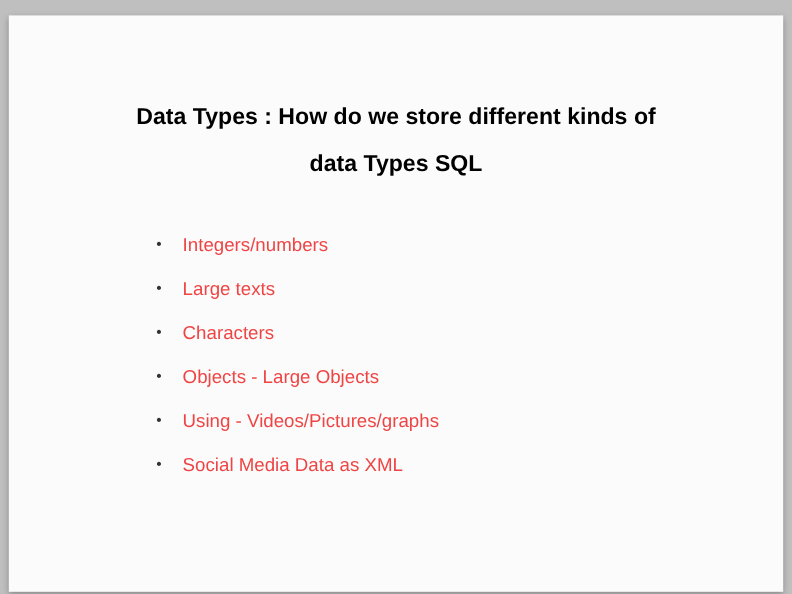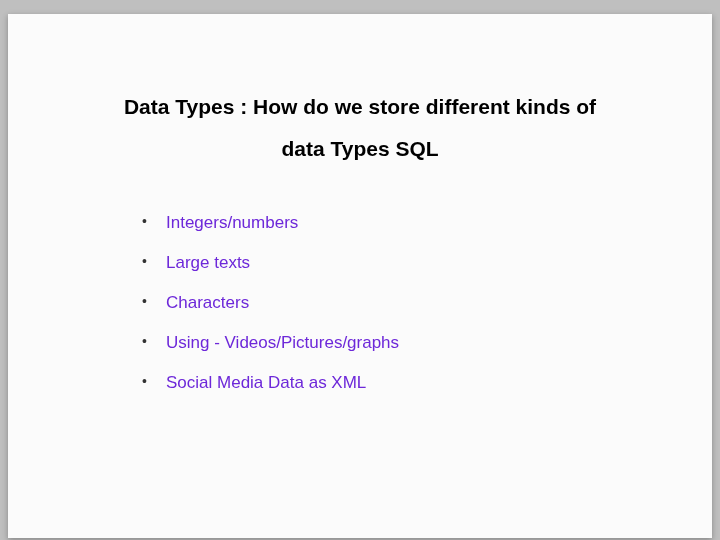--- a/index.html
+++ b/index.html
@@ -29,21 +29,21 @@
       line-height: 2.0;
       padding: 0 80px 24px 80px;
     }
     .list {
       list-style: none;
       padding: 18px 0 0 134px;
     }
     .list li {
       font-size: 17px;
       font-weight: 400;
-      color: #6d28d9;
+      color: #ef4444;
       line-height: 1.3;
       margin-bottom: 18px;
       position: relative;
       padding-left: 24px;
     }
     .list li::before {
       content: "•";
       position: absolute;
       left: 0;
       top: 0;
@@ -56,16 +56,17 @@
 
 <div class="slide">
   <div class="title">
     <span>Data Types : How do we store different kinds of</span><br>
     <span>data Types SQL</span>
   </div>
   <ul class="list">
     <li><span>Integers/numbers</span></li>
     <li><span>Large texts</span></li>
     <li><span>Characters</span></li>
+    <li><span>Objects - Large Objects</span></li>
     <li><span>Using - Videos/Pictures/graphs</span></li>
     <li><span>Social Media Data as XML</span></li>
   </ul>
 </div>
 
 </body></html>

